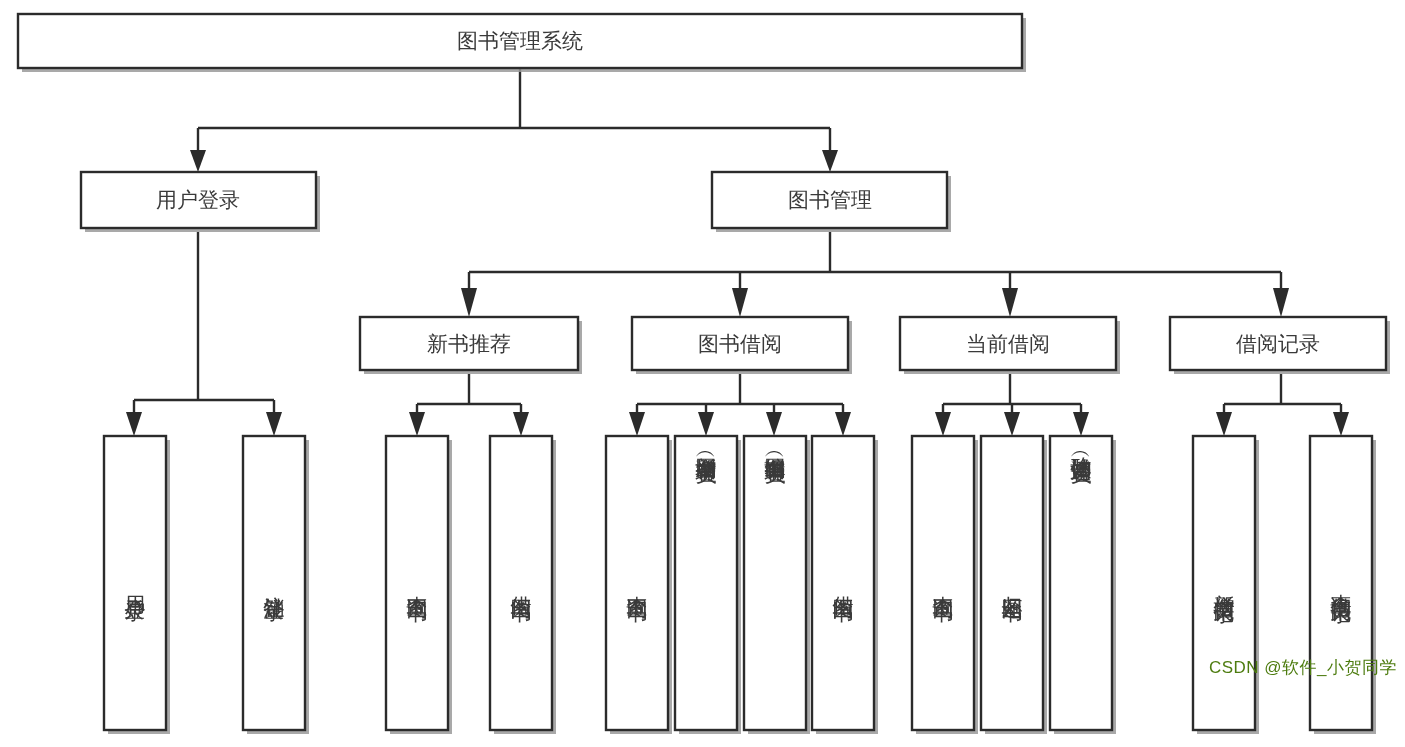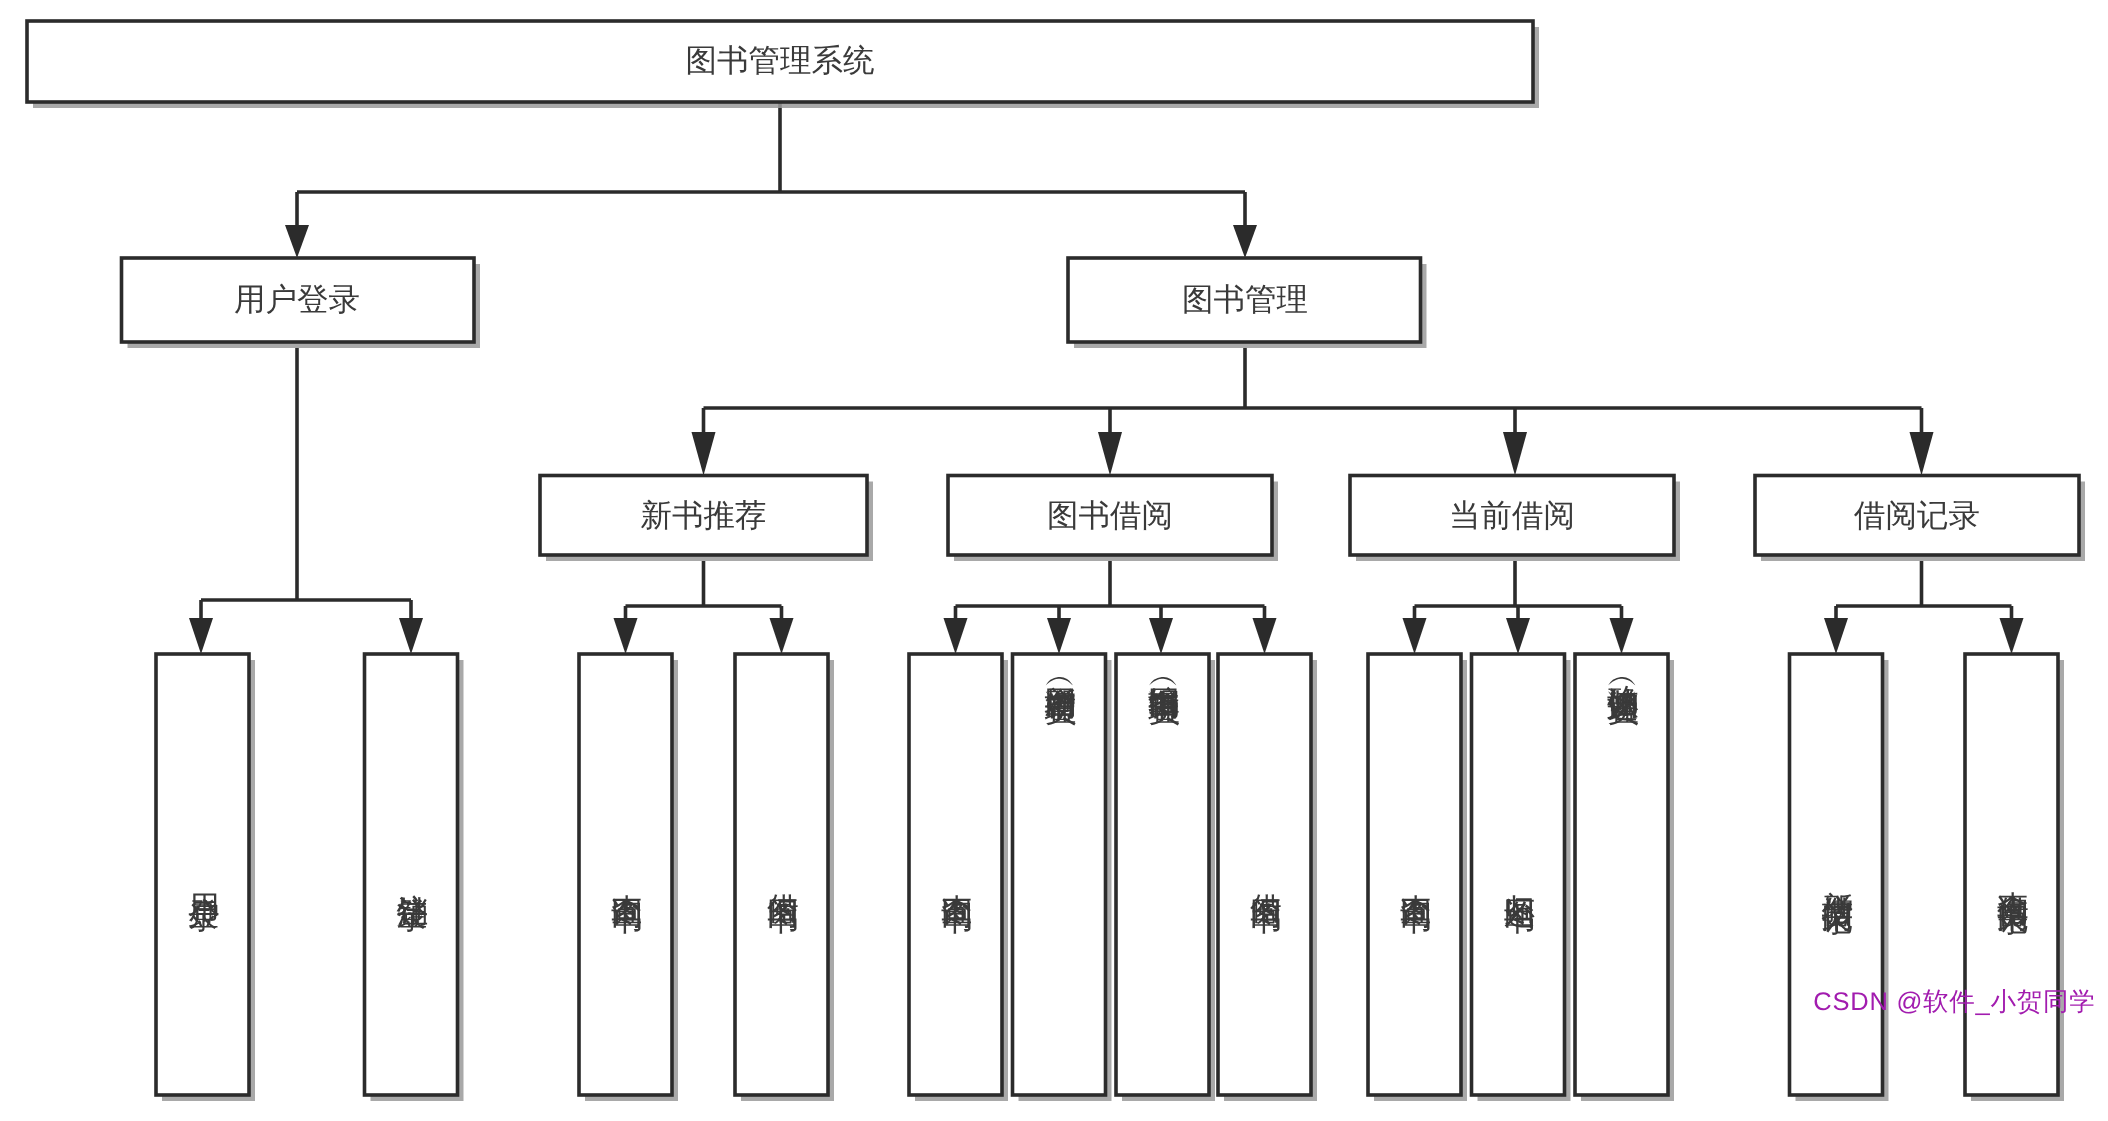--- a/index.html
+++ b/index.html
@@ -60,21 +60,21 @@
     writing-mode: vertical-rl;
     text-orientation: upright;
     letter-spacing: 2px;
   }
   .watermark {
     position: absolute;
     right: 8px;
     bottom: 4px;
     font-family: "Liberation Sans", "DejaVu Sans", sans-serif;
     font-size: 17px;
-    color: #a21caf;
+    color: #4d7c0f;
     white-space: nowrap;
     letter-spacing: 0.5px;
     user-select: none;
   }
 </style>
 </head>
 <body>
 
 <div id="diagram-root">
 

